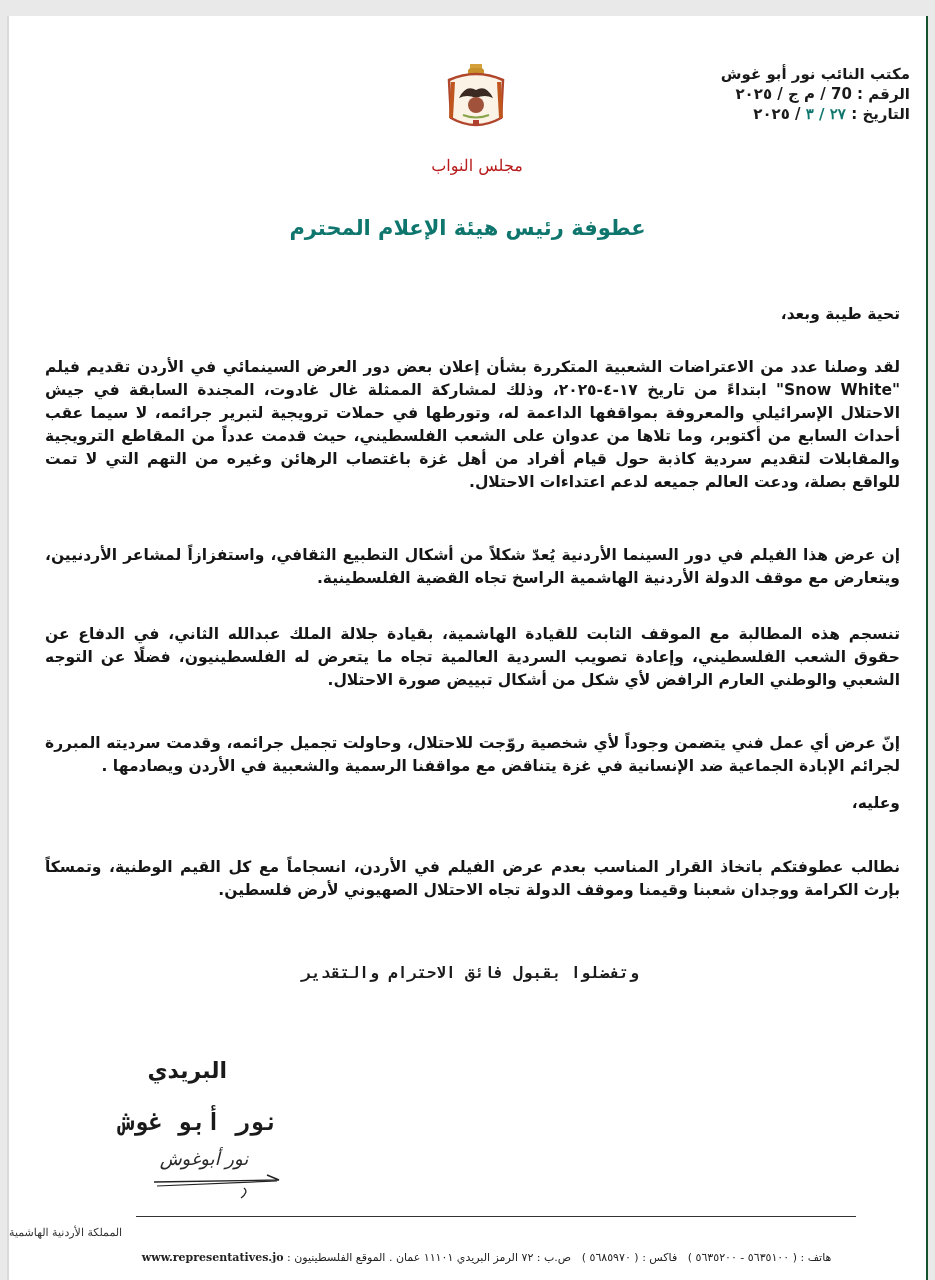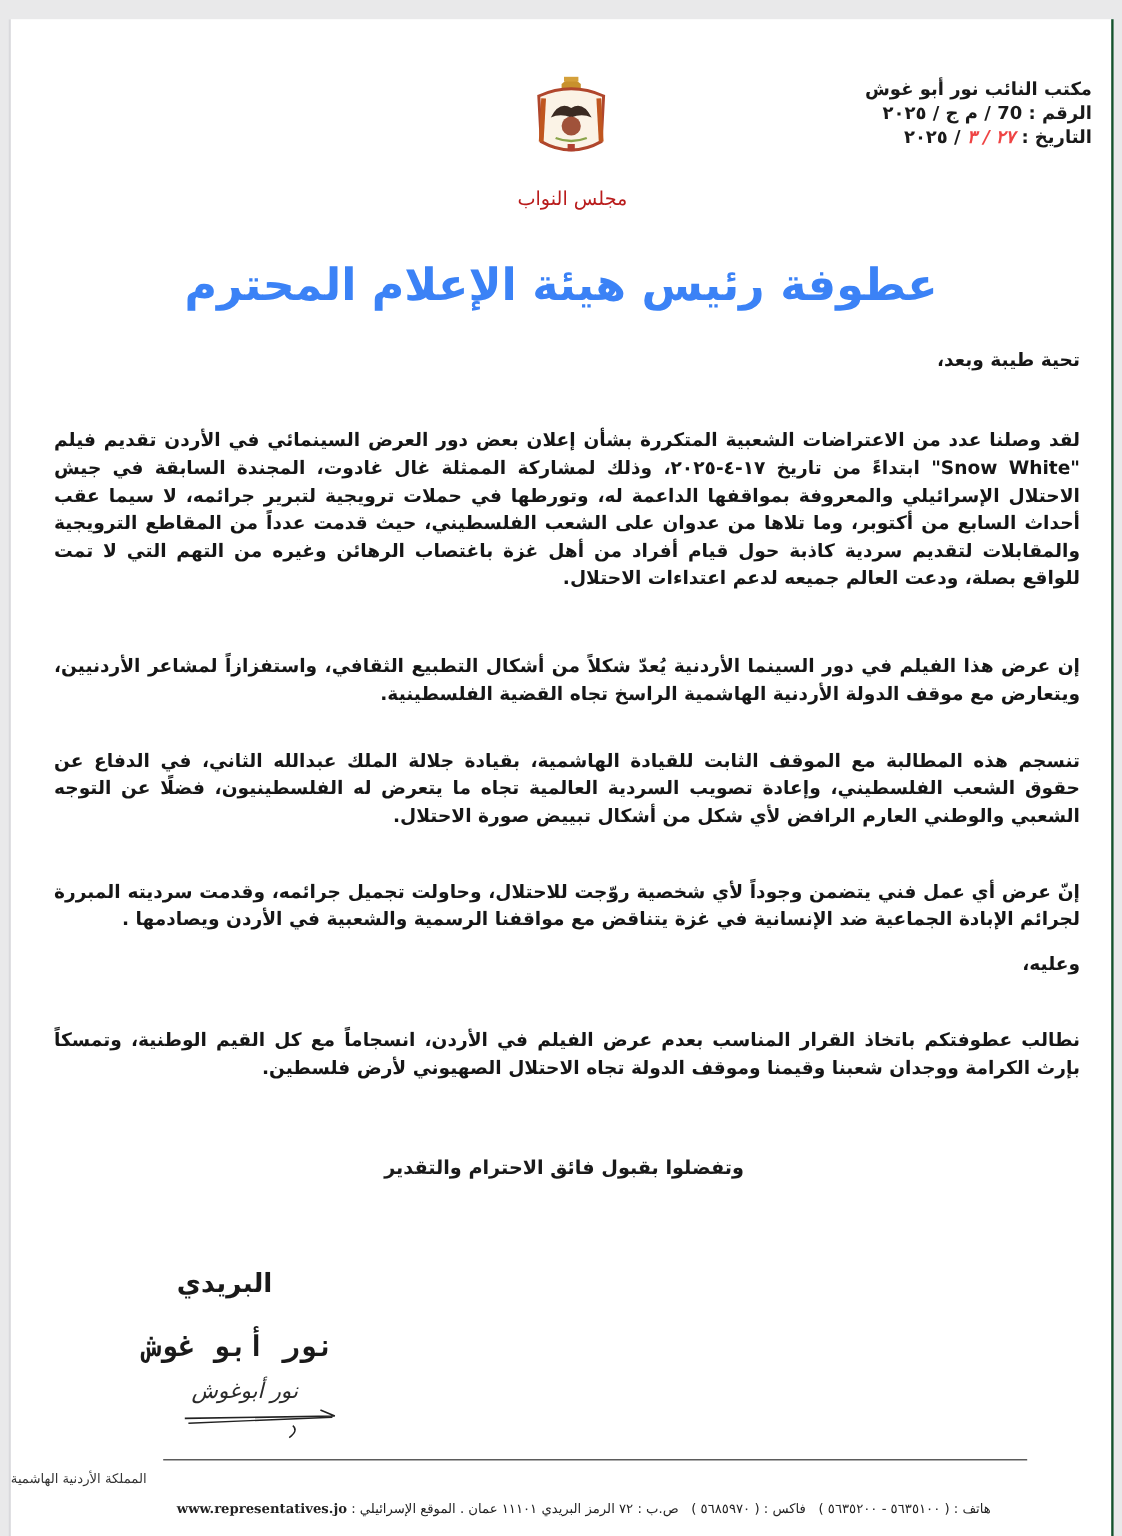--- a/index.html
+++ b/index.html
@@ -14,52 +14,52 @@
       box-sizing: border-box;
       font-family: "DejaVu Sans", sans-serif;
       color: #1a1a1a;
     }
     .office-block {
       position: absolute; top: 48px; right: 16px;
       font-weight: bold; font-size: 15px; line-height: 20px;
       text-align: right; direction: rtl;
     }
     .office-block .line { white-space: nowrap; }
-    .office-block .hand { color: #ef4444; font-family: "DejaVu Serif", serif; font-style: italic; }
+    .office-block .hand { color: #0f766e; font-family: "DejaVu Serif", serif; }
     .emblem {
       position: absolute; top: 44px; left: 432px;
       width: 70px; height: 80px;
     }
     .council-name {
       position: absolute; top: 140px; left: 418px; width: 100px;
       text-align: center; font-family: "DejaVu Serif", serif;
       font-size: 16px; color: #b91c1c; letter-spacing: -0.5px;
     }
     .addressee {
       position: absolute; top: 200px; left: 0; right: 0;
-      text-align: center; font-weight: bold; font-size: 37px;
-      direction: rtl; color: #3b82f6;
+      text-align: center; font-weight: bold; font-size: 21px;
+      direction: rtl; color: #0f766e;
     }
     .body-text {
       position: absolute; left: 36px; right: 26px;
       direction: rtl; text-align: justify; text-align-last: right;
       font-weight: bold; font-size: 15.5px; line-height: 23px;
       color: #161616;
     }
-    .greeting { top: 273px; }
+    .greeting { top: 287px; }
     .p1 { top: 340px; }
     .p2 { top: 528px; }
     .p3 { top: 607px; }
     .p4 { top: 716px; }
     .thereupon { top: 776px; }
     .p5 { top: 840px; }
     .closing {
       position: absolute; top: 947px; left: 0; right: 0;
       text-align: center; direction: rtl;
-      font-weight: bold; font-size: 16px; padding-left: 5px;
+      font-weight: bold; font-size: 16px; padding-left: 5px; font-family: Liberation Mono, monospace;
     }
     .sig-title {
       position: absolute; top: 1042px; left: 148px; width: 70px;
       text-align: center; font-weight: bold; font-size: 22px; direction: rtl;
     }
     .sig-name {
       position: absolute; top: 1092px; left: 110px; width: 160px;
       text-align: center; font-weight: bold; font-size: 24px; direction: rtl; font-family: Liberation Mono, monospace;
     }
     .sig-hand {
@@ -142,16 +142,16 @@
   <div class="footer-rule"></div>
   <div class="footer-kingdom">المملكة الأردنية الهاشمية</div>
   <div class="footer-contact">
     <span>هاتف :</span>
     <span>( ٥٦٣٥١٠٠ - ٥٦٣٥٢٠٠ )</span>
     &nbsp;
     <span>فاكس :</span>
     <span>( ٥٦٨٥٩٧٠ )</span>
     &nbsp;
     <span>ص.ب : ٧٢ الرمز البريدي ١١١٠١ عمان .</span>
-    <span>الموقع الإسرائيلي :</span>
+    <span>الموقع الفلسطينيون :</span>
     <span class="url ltr">www.representatives.jo</span>
   </div>
 </div>
 
 </body></html>

